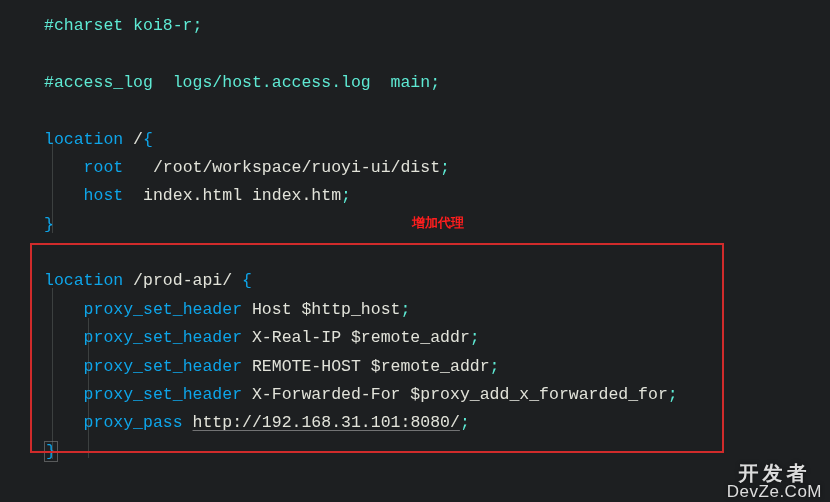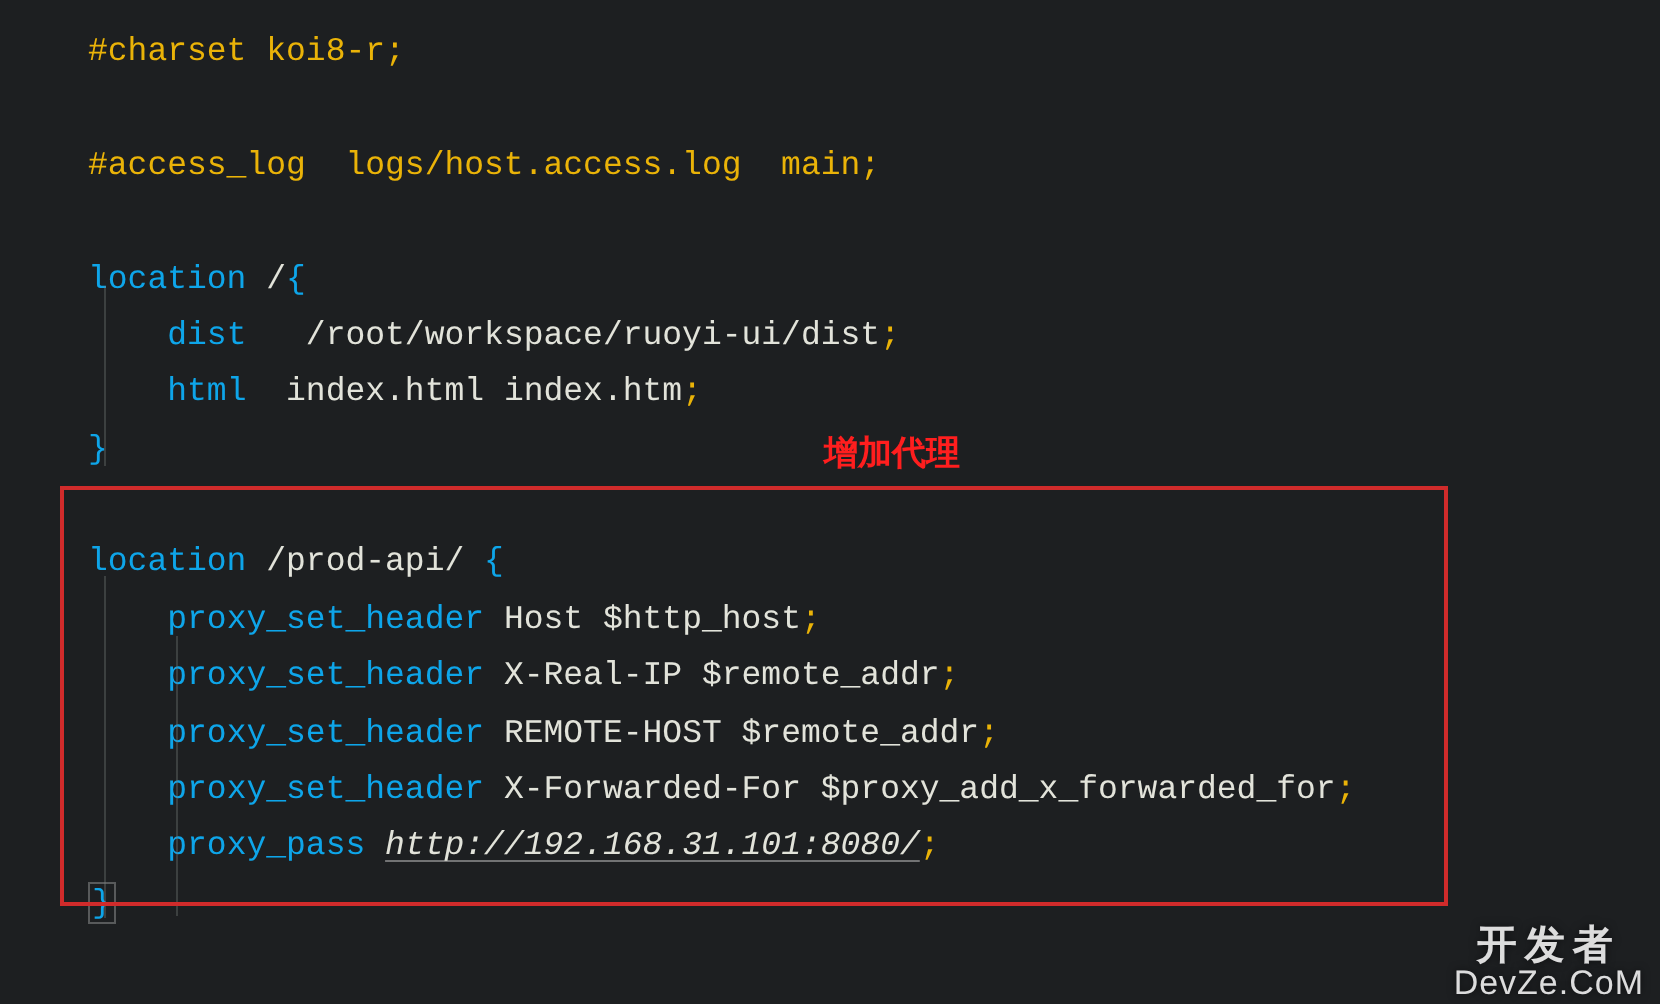--- a/index.html
+++ b/index.html
@@ -17,24 +17,24 @@
   }
   .code-area {
     padding-left: 44px;
     position: relative;
   }
   pre {
     white-space: pre;
     font-family: inherit;
   }
   
-  .c-dim { color: #eab308; }         
+  .c-dim { color: #5eead4; }         
   .c-key { color: #0ea5e9; }         
   .c-path { color: #e2e3da; }
-  .c-underline { text-decoration: underline; text-decoration-color: rgba(200,200,200,0.5); text-underline-offset: 3px; font-style: italic; }
+  .c-underline { text-decoration: underline; text-decoration-color: rgba(200,200,200,0.5); text-underline-offset: 3px; }
   .guide {
     position: absolute;
     left: 52px;
     width: 1px;
     background: rgba(120,125,122,0.35);
   }
   .guide.inner {
     left: 88px;
   }
   .highlight-box {
@@ -43,21 +43,21 @@
     left: 30px;
     width: 694px;
     top: 243px;
     height: 210px;
     pointer-events: none;
   }
   .annotation {
     position: absolute;
     color: #ff1e1e;
     font-family: 'PingFang SC', 'Microsoft YaHei', sans-serif;
-    font-size: 17px;
+    font-size: 13px;
     font-weight: 600;
     top: 212px;
     left: 412px;
   }
   .watermark {
     position: absolute;
     right: 8px;
     bottom: 2px;
     font-family: Arial, 'Microsoft YaHei', sans-serif;
     color: rgba(255,255,255,0.85);
@@ -74,22 +74,22 @@
 </style>
 </head>
 <body>
 
 <div class="code-area">
 <pre><span class="c-dim">#charset koi8-r;</span>
 
 <span class="c-dim">#access_log  logs/host.access.log  main;</span>
 
 <span class="c-key">location</span><span class="c-path"> /</span><span class="c-key">{</span>
-    <span class="c-key">dist</span><span class="c-path">   /root/workspace/ruoyi-ui/dist</span><span class="c-dim">;</span>
-    <span class="c-key">html</span><span class="c-path">  index.html index.htm</span><span class="c-dim">;</span>
+    <span class="c-key">root</span><span class="c-path">   /root/workspace/ruoyi-ui/dist</span><span class="c-dim">;</span>
+    <span class="c-key">host</span><span class="c-path">  index.html index.htm</span><span class="c-dim">;</span>
 <span class="c-key">}</span>
 
 <span class="c-key">location</span><span class="c-path"> /prod-api/ </span><span class="c-key">{</span>
     <span class="c-key">proxy_set_header</span><span class="c-path"> Host $http_host</span><span class="c-dim">;</span>
     <span class="c-key">proxy_set_header</span><span class="c-path"> X-Real-IP $remote_addr</span><span class="c-dim">;</span>
     <span class="c-key">proxy_set_header</span><span class="c-path"> REMOTE-HOST $remote_addr</span><span class="c-dim">;</span>
     <span class="c-key">proxy_set_header</span><span class="c-path"> X-Forwarded-For $proxy_add_x_forwarded_for</span><span class="c-dim">;</span>
     <span class="c-key">proxy_pass</span> <span class="c-path c-underline">http://192.168.31.101:8080/</span><span class="c-dim">;</span>
 <span class="c-key end-brace-sel">}</span></pre>
 

